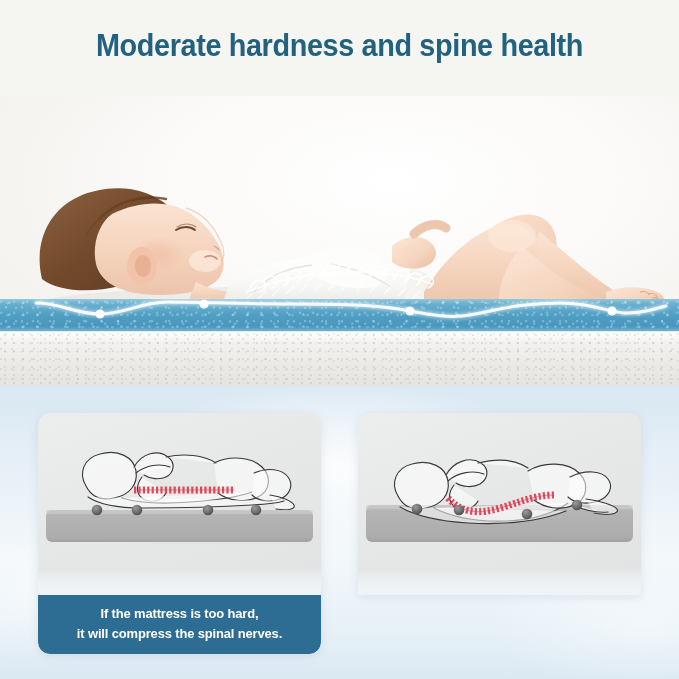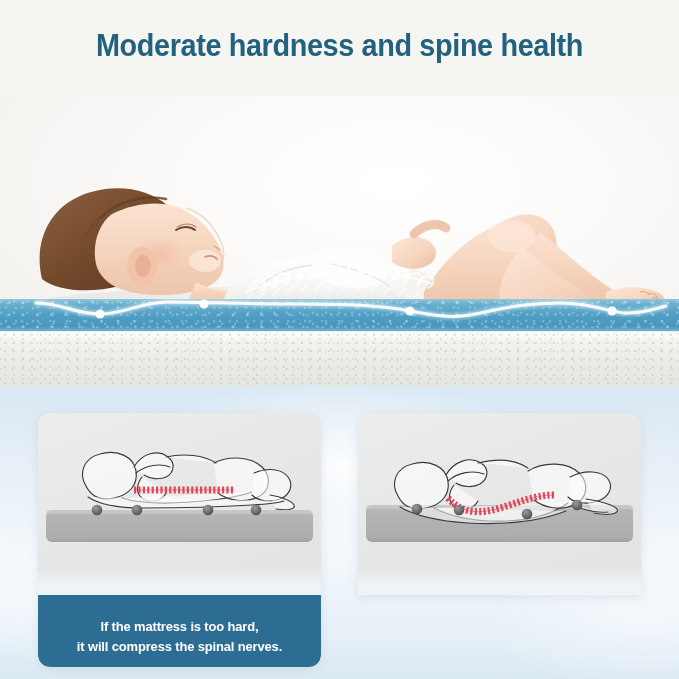--- a/index.html
+++ b/index.html
@@ -156,21 +156,21 @@
   }
   .card-illus svg { position:absolute; left:0; top:0; }
   .card-gap {
     height: 27px;
     background: linear-gradient(180deg,#e4e5e5 0%, #eef2f5 55%, #eef4f8 100%);
   }
   .card-caption {
     background: #2d6c93;
     color: #ffffff;
     text-align: center;
-    padding: 22px 8px 11px 8px;
+    padding: 9px 8px 11px 8px;
     border-radius: 0 0 12px 12px;
     line-height: 1.45;
   }
   .card-caption .cap-line {
     display:block;
     font-size: 13.5px;
     font-weight: bold;
     letter-spacing: -0.15px;
     font-family: "Liberation Sans Narrow", "Liberation Sans", sans-serif;
     transform: scaleX(0.96);

